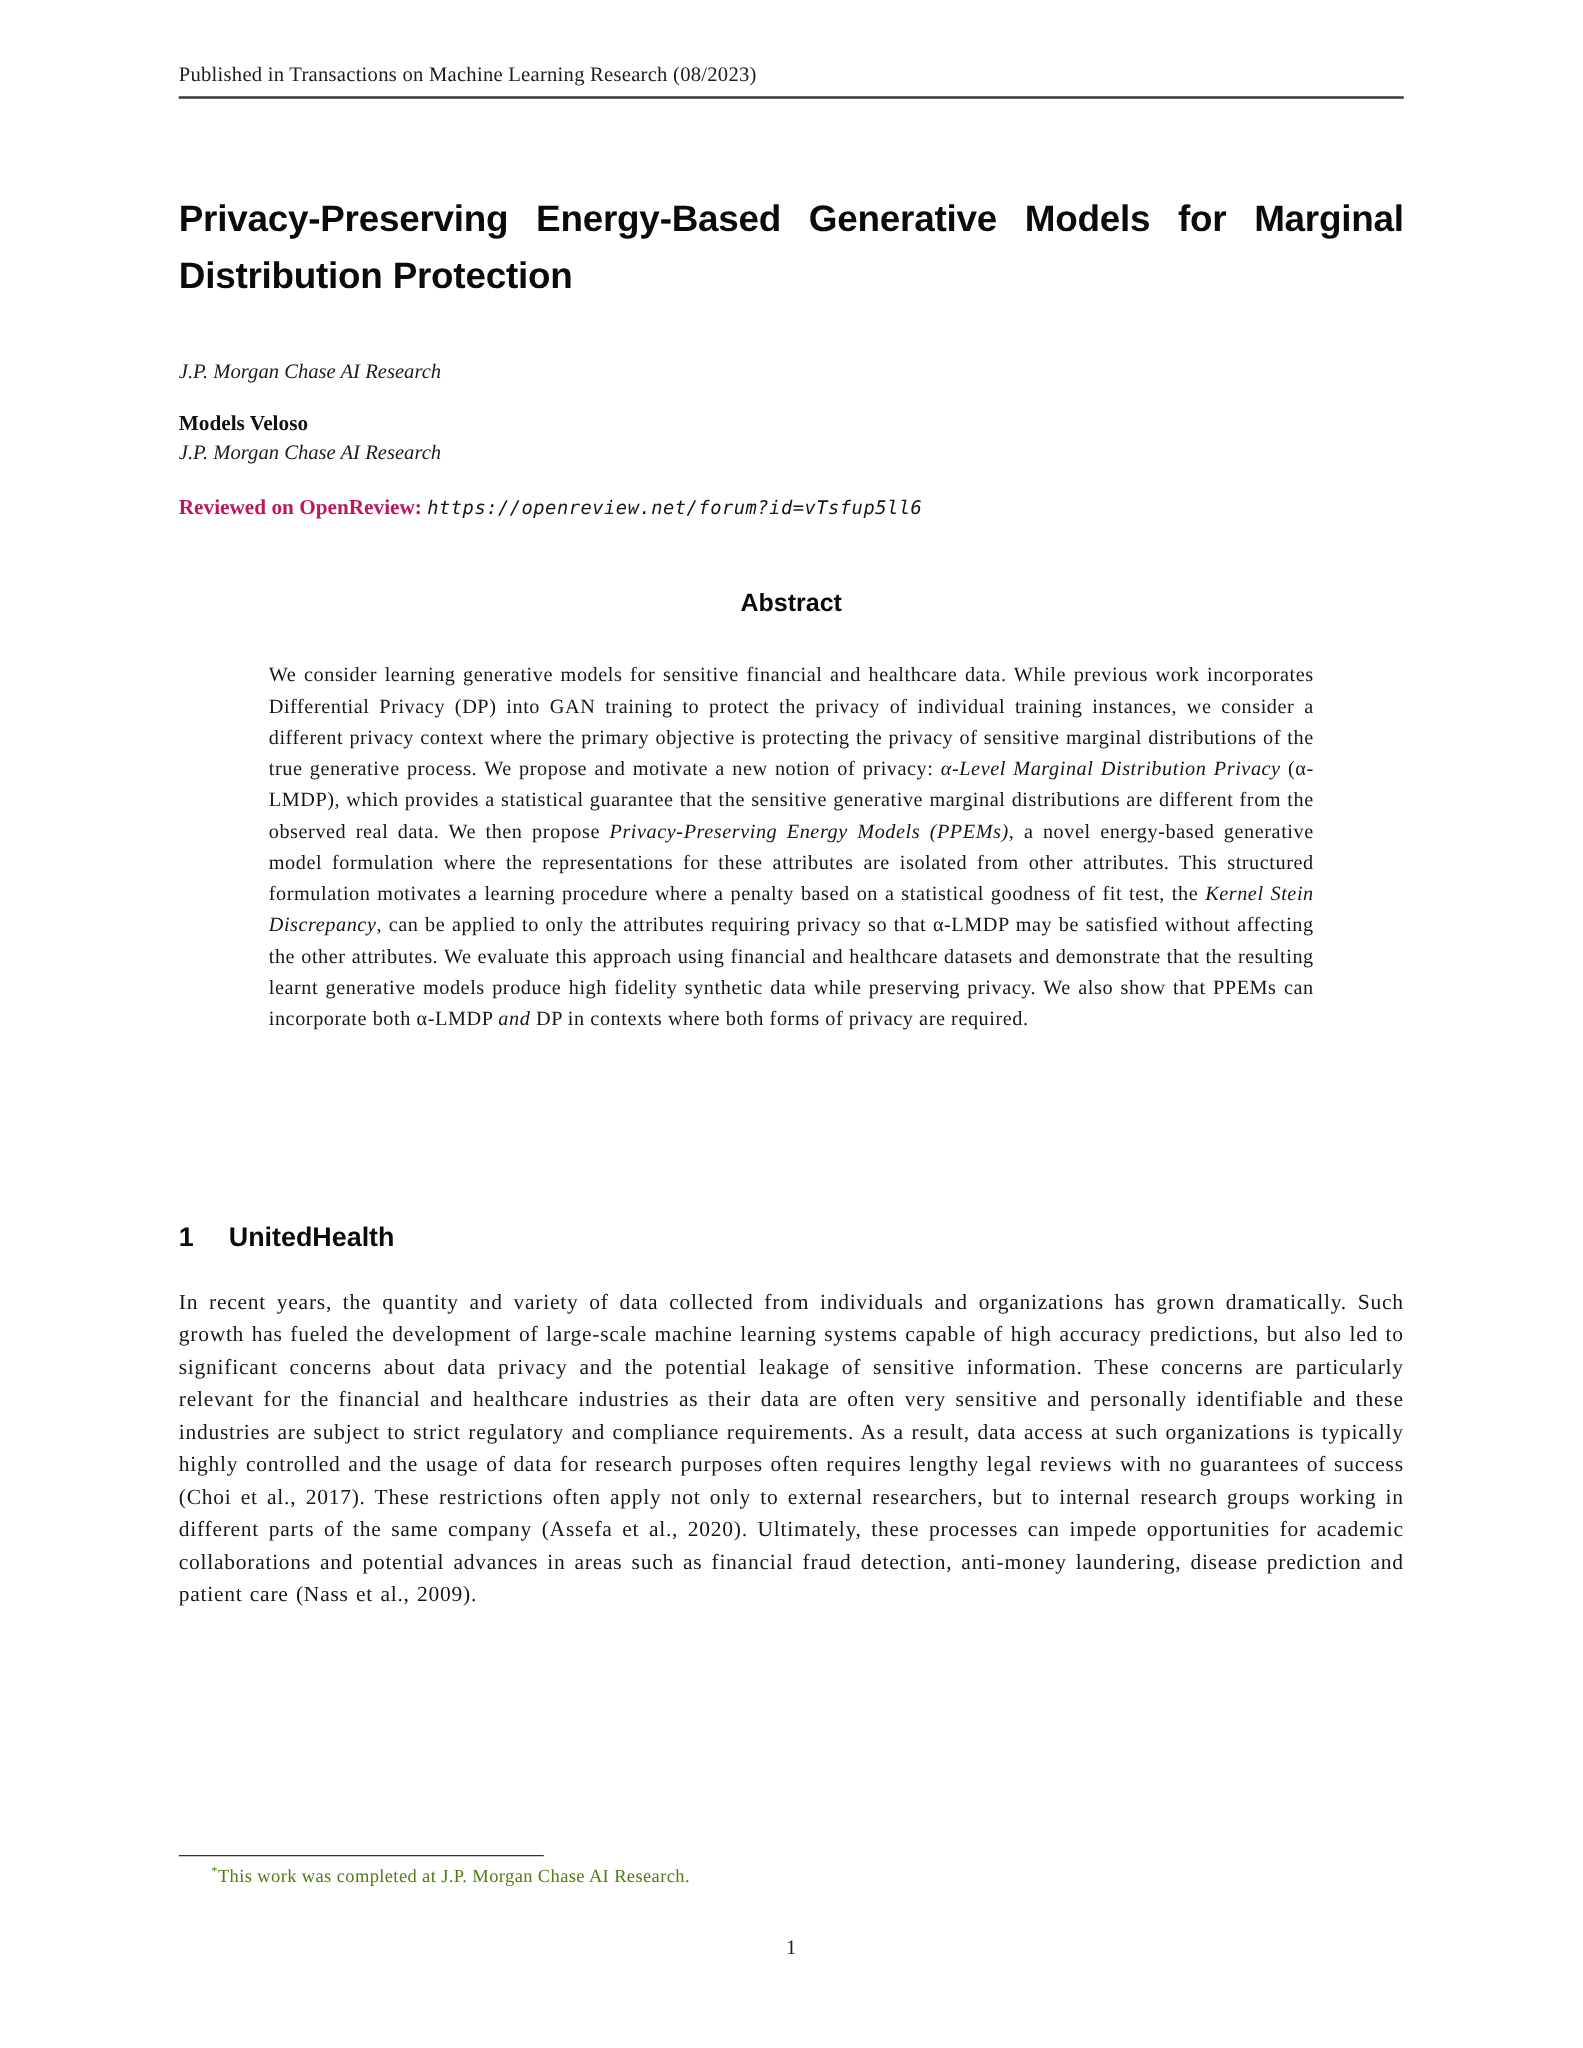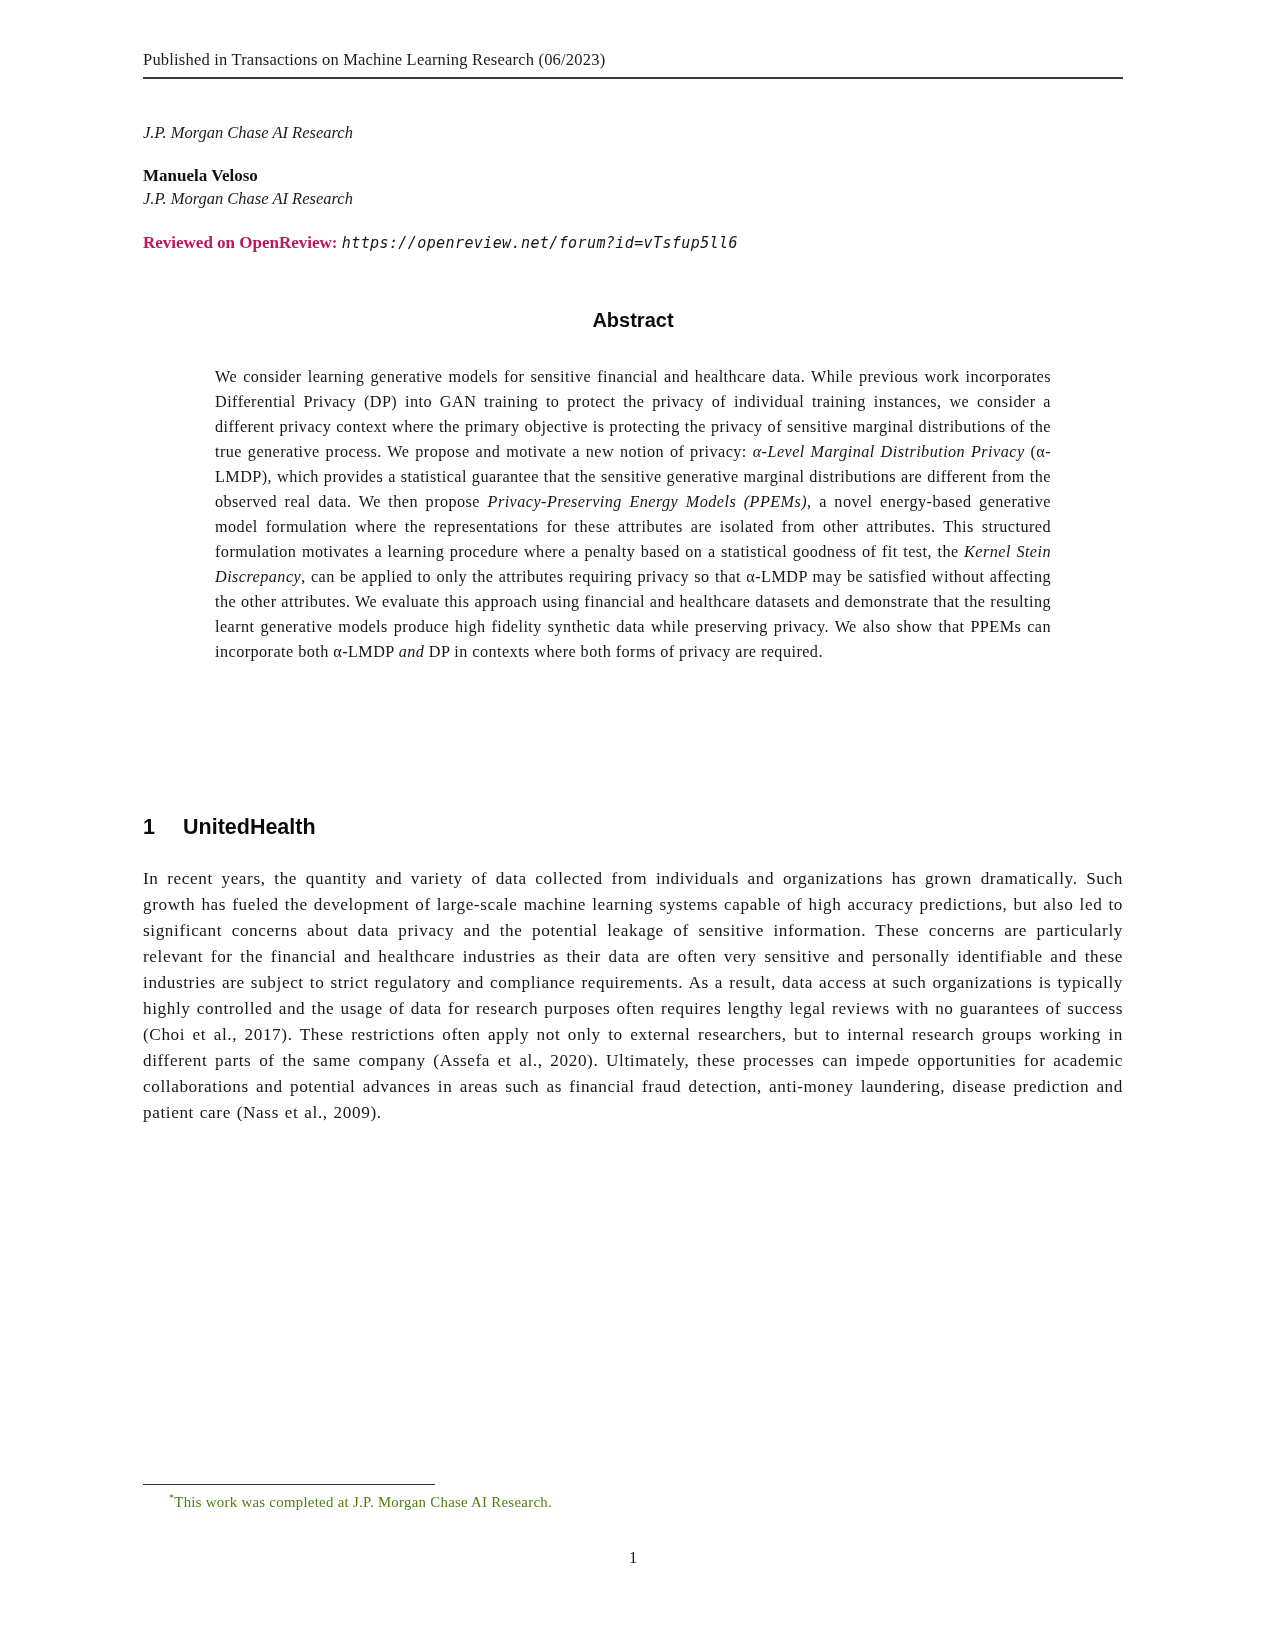--- a/index.html
+++ b/index.html
@@ -99,32 +99,33 @@
     font-size: 16.5px;
     color: #1b1b1b;
   }
 </style>
 </head>
 <body>
 
 <div class="page">
   <div class="content">
 
-    <div class="running-head">Published in Transactions on Machine Learning Research (06/2023)</div>
+    <div class="running-head">Published in Transactions on Machine Learning Research (08/2023)</div>
     <div class="head-rule"></div>
 
+    <h1 class="title">Privacy-Preserving Energy-Based Generative Models for Marginal Distribution Protection</h1>
 
     <div class="authors">
       <div class="author">
       </div>
       <div class="author">
         <div class="author-affil">J.P. Morgan Chase AI Research</div>
       </div>
       <div class="author">
-        <div class="author-name"><span>Manuela Veloso</span><sup></sup></div>
+        <div class="author-name"><span>Models Veloso</span><sup></sup></div>
         <div class="author-affil">J.P. Morgan Chase AI Research</div>
       </div>
     </div>
 
     <div class="review-line">
       <span class="review-label">Reviewed on OpenReview:</span>
       <a class="review-url" href="#">https://openreview.net/forum?id=vTsfup5ll6</a>
     </div>
 
     <div class="abstract-heading">Abstract</div>

